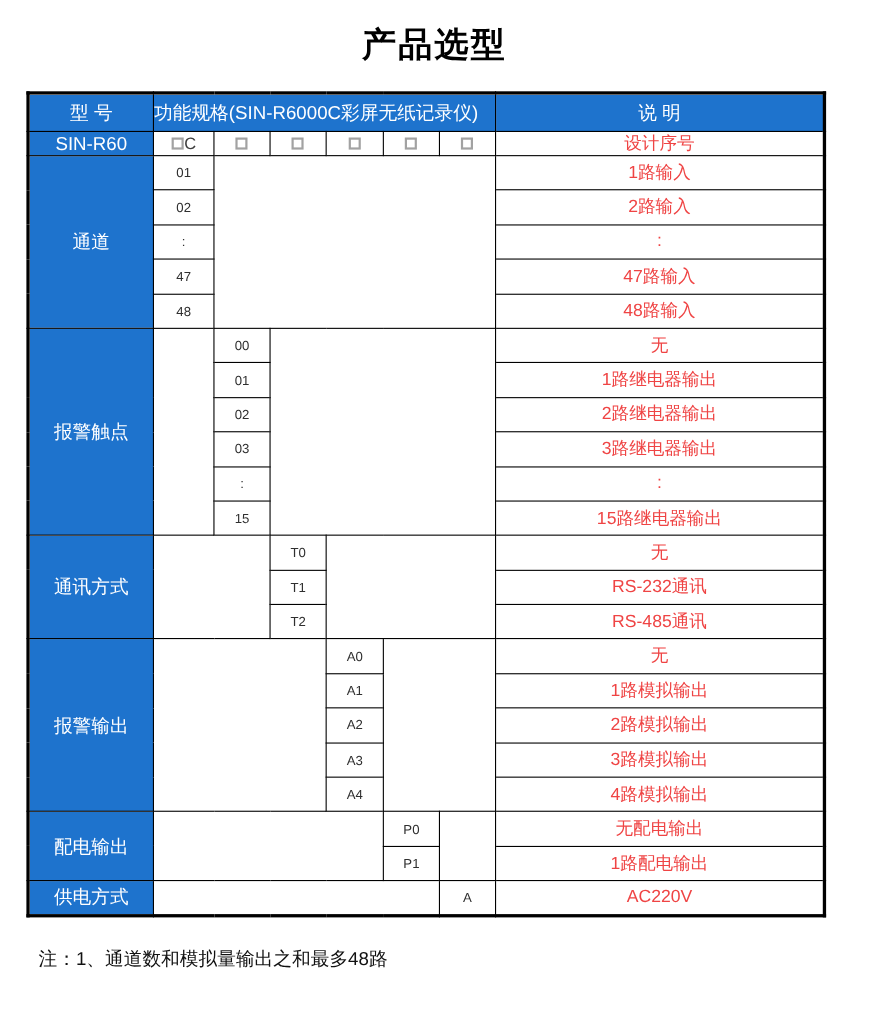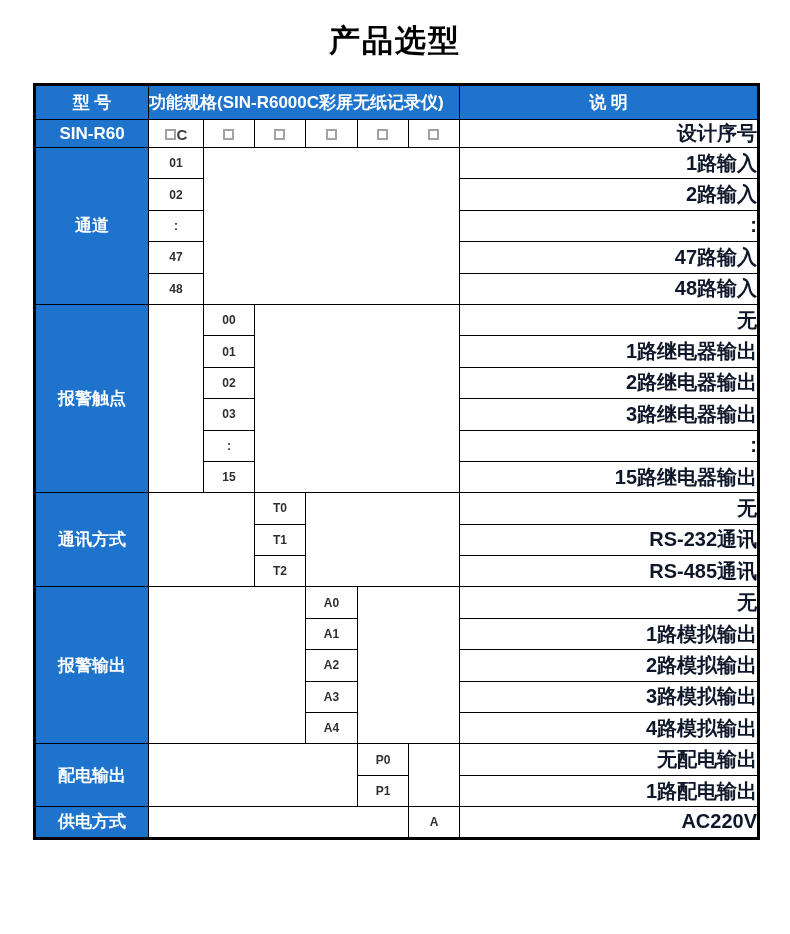--- a/index.html
+++ b/index.html
@@ -15,23 +15,22 @@
     font-size: 31px;
     font-weight: bold;
     color: #000000;
     padding-top: 20px;
     letter-spacing: 2px;
   }
   table.product {
     border-collapse: collapse;
     table-layout: fixed;
     width: 724px;
-    margin: 21px 0 0 33px;
+    margin: 21px 0 0 24px;
     border: 3px solid #000000;
-    font-weight: bold;
   }
   table.product td {
     border: 1px solid #000000;
     padding: 0;
     overflow: hidden;
     vertical-align: middle;
   }
   tr { height: 31.4px; }
   tr.h-header { height: 35px; }
   tr.h-model  { height: 19px; }
@@ -46,23 +45,23 @@
     padding-left: 4px;
     letter-spacing: 0;
   }
   td.model-underline { border-bottom: 2px solid #8c3434; }
   td.code {
     text-align: center;
     font-size: 12px;
     color: #2f2f2f;
   }
   td.desc {
-    text-align: right;
-    font-size: 20px;
-    color: #0f172a;
+    text-align: center;
+    font-size: 16px;
+    color: #ef4444;
   }
   td.box-cell { text-align: center; }
   .cbx {
     display: inline-block;
     width: 11px; height: 11px;
     border: 2px solid #a2a2a2;
     background: #ffffff;
     vertical-align: middle;
   }
   .cbx-suffix {
@@ -220,13 +219,14 @@
   <tr>
     <td class="blue">供电方式</td>
     <td colspan="5"></td>
     <td class="code">A</td>
     <td class="desc">AC220V</td>
   </tr>
 </tbody>
   </table>
 
 <div class="notes">
+  <div class="note-line"><span>注：</span><span>1、通道数和模拟量输出之和最多48路</span></div>
 </div>
 
 </body></html>

